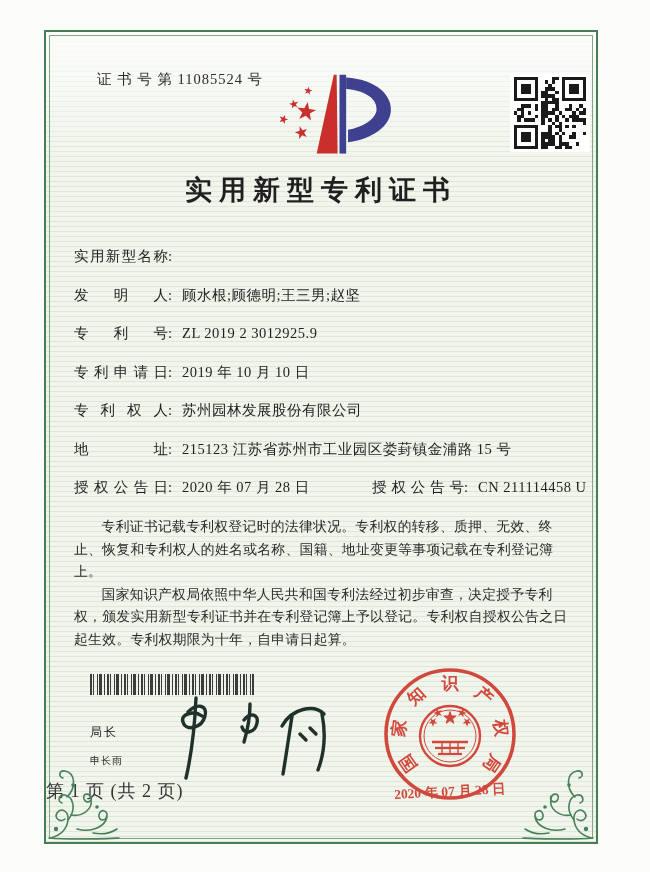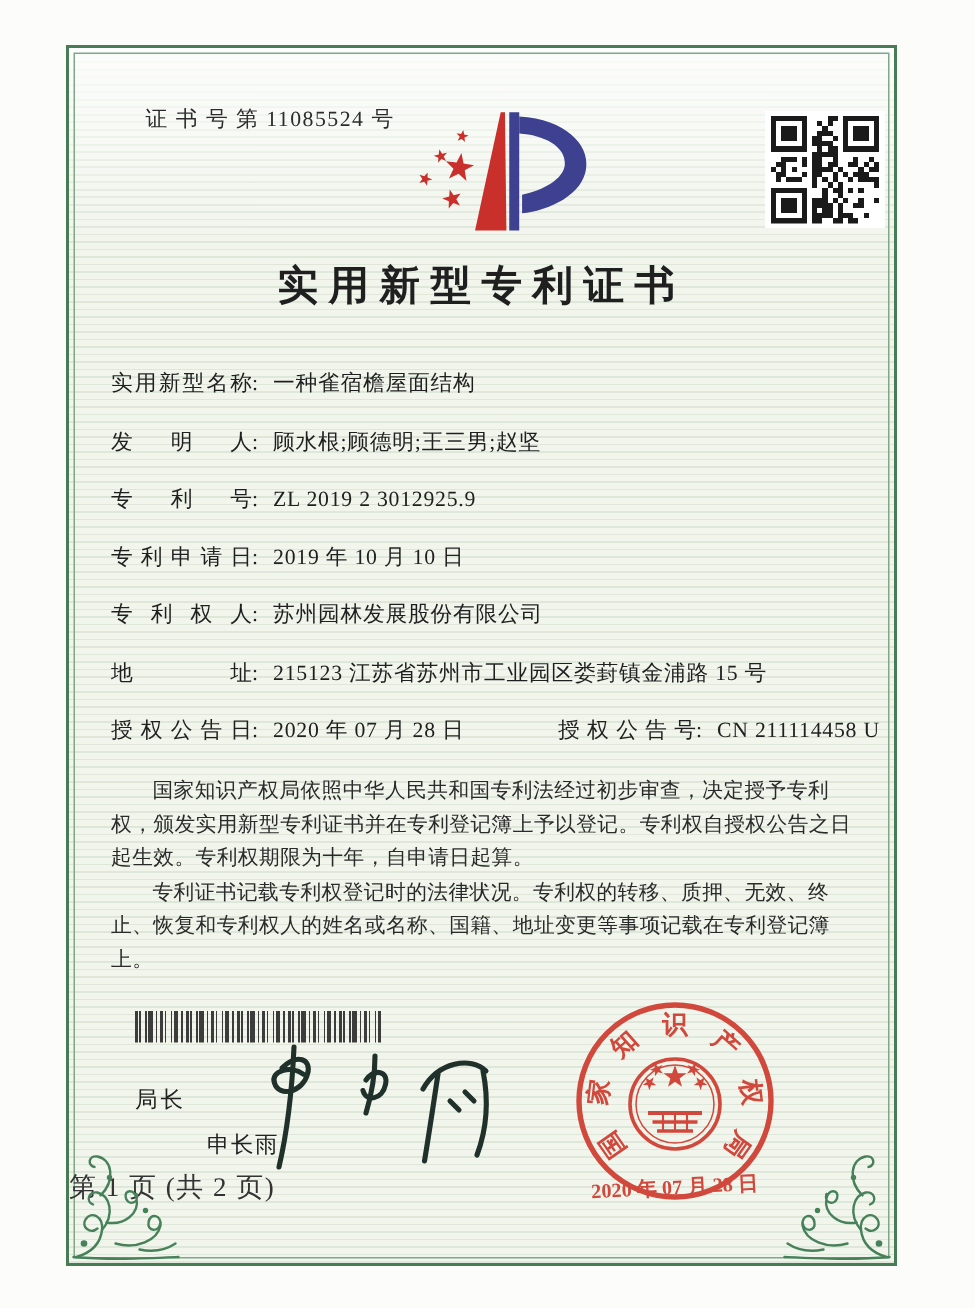--- a/index.html
+++ b/index.html
@@ -64,22 +64,22 @@
     left:44px; top:642px; width:164px; height:21px;
     background-image: repeating-linear-gradient(90deg,
       #3c3c3c 0 2px, transparent 2px 3px,
       #3c3c3c 3px 4px, transparent 4px 7px,
       #3c3c3c 7px 8px, transparent 8px 9px,
       #3c3c3c 9px 12px, transparent 12px 14px,
       #3c3c3c 14px 15px, transparent 15px 17px);
   }
 
   
-  .sign-role { left:44px; top:692px; font-size:15px; letter-spacing:2px; color:#222; }
-  .sign-name { left:44px; top:722px; font-size:15px; letter-spacing:1px; color:#222;margin-left:48px; }
+  .sign-role { left:44px; top:692px; font-size:12px; letter-spacing:2px; color:#222; }
+  .sign-name { left:44px; top:722px; font-size:10px; letter-spacing:1px; color:#222; }
   .signature { left:112px; top:658px; width:190px; height:100px; }
 
   
   .seal { left:334px; top:632px; width:140px; height:146px; }
   .seal svg { width:140px; height:146px; display:block; }
 
   
   .footer-page {
     left:0; top:747px; width:100%; text-align:left;
     font-size:18px; letter-spacing:1px; color:#333;
@@ -249,21 +249,20 @@
         <rect x="2" y="16" width="3" height="3" fill="#1a1a1a"></rect>
       </svg>
   </div>
 
   <div class="title">实用新型专利证书</div>
 
   <div class="fields">
     <div class="frow">
       <span class="flabel">实用新型名称</span>
         <span class="fcolon">:</span>
-      <span class="fvalue">一种雀宿檐屋面结构</span>
     </div>
     <div class="frow">
       <span class="flabel">发明人</span>
         <span class="fcolon">:</span>
       <span class="fvalue">顾水根;顾德明;王三男;赵坚</span>
     </div>
     <div class="frow">
       <span class="flabel">专利号</span>
         <span class="fcolon">:</span>
       <span class="fvalue">ZL 2019 2 3012925.9</span>
@@ -287,22 +286,22 @@
       <span class="flabel">授权公告日</span>
         <span class="fcolon">:</span>
       <span class="fvalue fixedw">2020 年 07 月 28 日</span>
       <span class="flabel2">授权公告号</span>
         <span class="fcolon">:</span>
       <span class="fvalue">CN 211114458 U</span>
     </div>
   </div>
 
   <div class="paras">
+    <p>专利证书记载专利权登记时的法律状况。专利权的转移、质押、无效、终止、恢复和专利权人的姓名或名称、国籍、地址变更等事项记载在专利登记簿上。</p>
     <p>国家知识产权局依照中华人民共和国专利法经过初步审查，决定授予专利权，颁发实用新型专利证书并在专利登记簿上予以登记。专利权自授权公告之日起生效。专利权期限为十年，自申请日起算。</p>
-    <p>专利证书记载专利权登记时的法律状况。专利权的转移、质押、无效、终止、恢复和专利权人的姓名或名称、国籍、地址变更等事项记载在专利登记簿上。</p>
   </div>
 
   <div class="barcode"></div>
 
   <div class="sign-role">局长</div>
   <div class="sign-name">申长雨</div>
 
   <div class="signature">
     <svg viewBox="0 0 190 100" fill="none" stroke="#20302a" stroke-width="3.4" stroke-linecap="round">
       <path d="M30,22 C40,12 50,16 47,26 C44,38 28,42 25,32 C22,24 36,20 44,26"></path>

